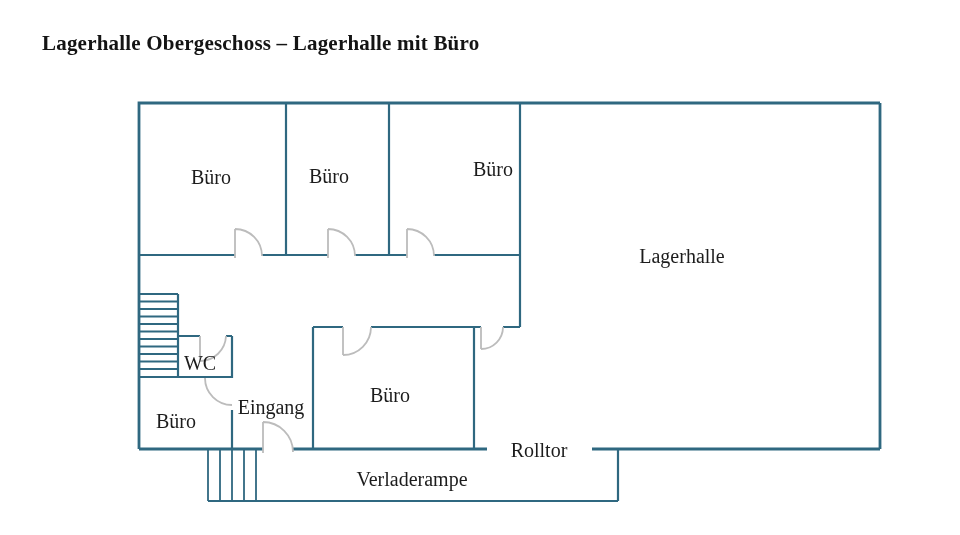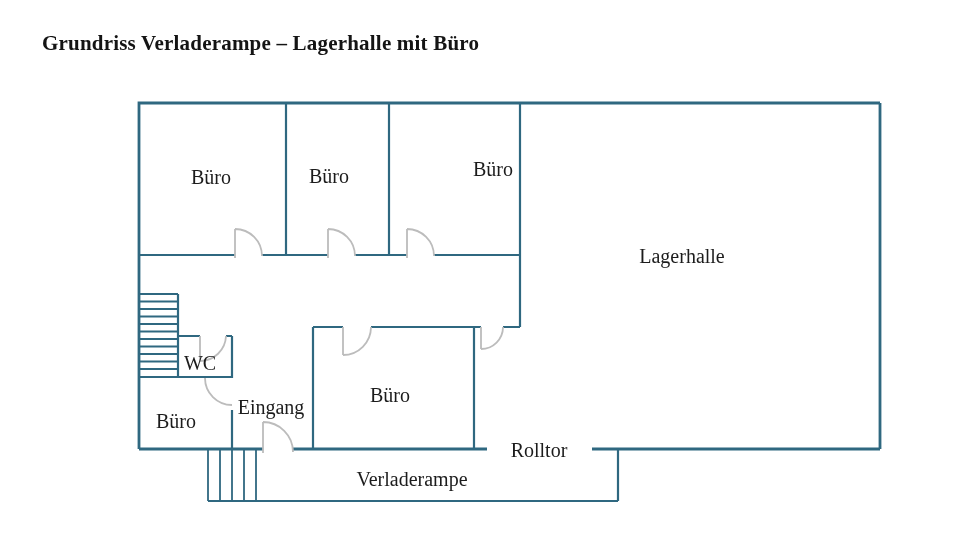--- a/index.html
+++ b/index.html
@@ -51,21 +51,21 @@
   }
   .room-label {
     font-family: "Liberation Serif", serif;
     font-size: 20px;
     fill: var(--text, #1c1c1c);
   }
 </style>
 </head>
 <body>
 
-<h1 class="page-title">Grundriss Verladerampe – Lagerhalle mit Büro</h1>
+<h1 class="page-title">Lagerhalle Obergeschoss – Lagerhalle mit Büro</h1>
 
 <svg class="floor-plan" viewBox="0 0 960 535" xmlns="http://www.w3.org/2000/svg">
 
   <g>
 
     <path class="wall wall-outer" d="M880,103 L139,103 L139,449 M880,103 L880,449"></path>
 
     <path class="wall wall-outer" d="M139,449 H263 M293,449 H487 M592,449 H880"></path>
 
     <path class="wall" d="M286,103 V255"></path>

